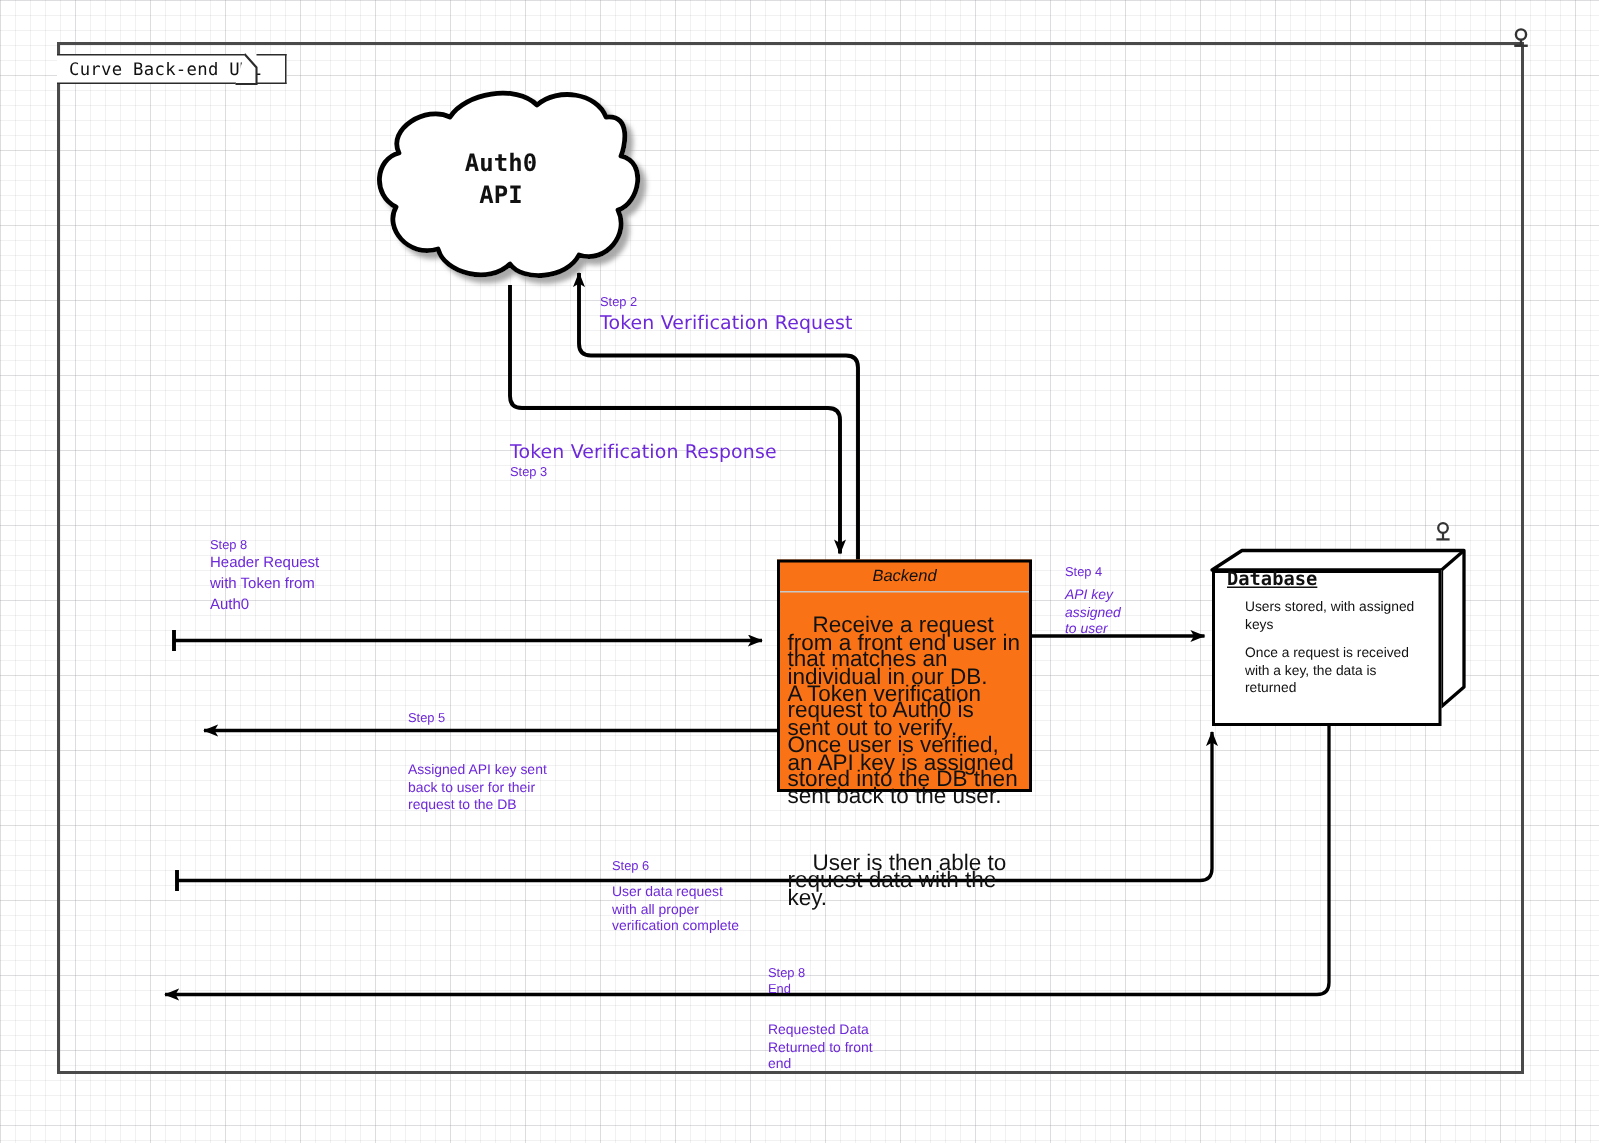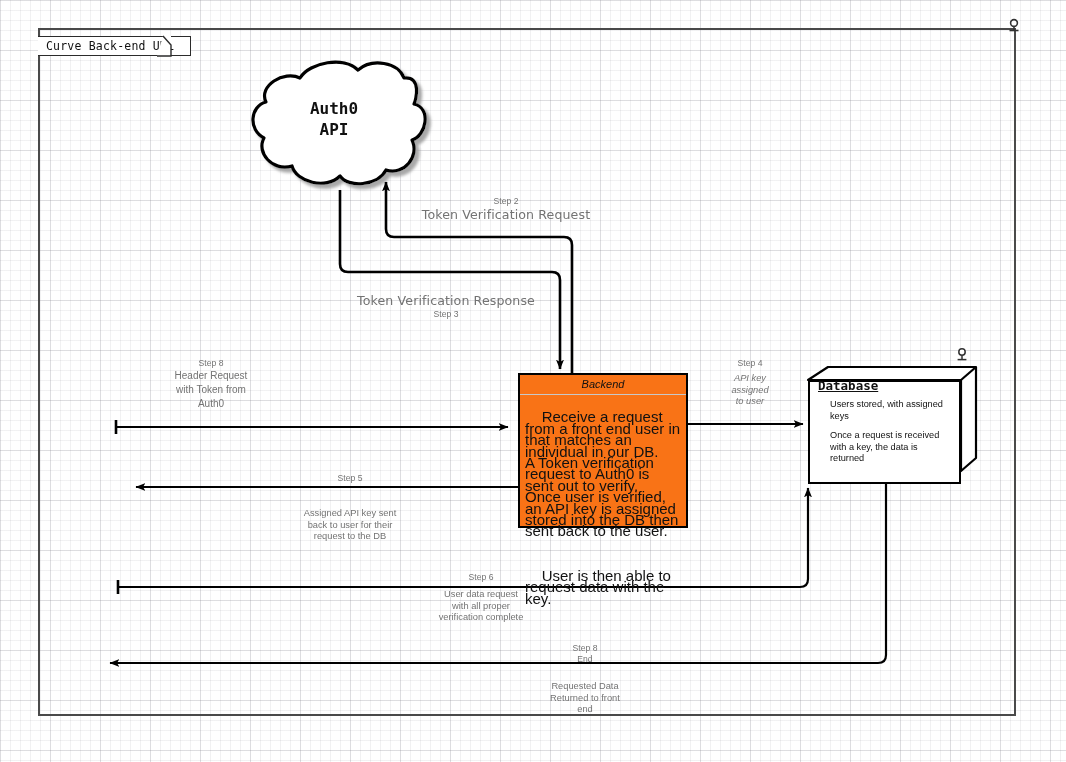--- a/index.html
+++ b/index.html
@@ -68,21 +68,21 @@
     font-size:12.5px;font-weight:bold;color:#111;
     text-decoration:underline;
   }
   .db-text{
     position:absolute;left:22px;top:32px;width:122px;
     font-size:9.2px;line-height:11.5px;color:#111;
   }
   .db-text .gap{display:block;height:8px;}
 
   
-  .lbl{position:absolute;text-align:center;color:#737373;}
+  .lbl{position:absolute;text-align:left;color:#6d28d9;}
   .lbl .step{font-size:8.6px;line-height:11px;display:block;}
   .lbl .big{font-size:10px;line-height:14px;display:block;}
   .lbl .med{font-size:9.3px;line-height:11.6px;display:block;}
   .lbl .hand{
     font-family:"DejaVu Sans", sans-serif;
     font-size:12.6px;line-height:16px;display:block;letter-spacing:0.1px;
   }
 </style>
 </head>
 <body>
@@ -204,21 +204,21 @@
 <div class="lbl" style="left:400px;top:196px;width:212px;">
   <span class="step">Step 2</span>
   <span class="hand">Token Verification Request</span>
 </div>
 
 <div class="lbl" style="left:340px;top:293px;width:212px;">
   <span class="hand">Token Verification Response</span>
   <span class="step">Step 3</span>
 </div>
 
-<div class="lbl" style="left:710px;top:358px;width:80px;">
+<div class="lbl" style="left:710px;top:376px;width:80px;">
   <span class="step">Step 4</span>
   <span class="med" style="white-space:pre-line;display:block;margin-top:4px;font-style:italic;">API key
 assigned
 to user</span>
 </div>
 
 <div class="lbl" style="left:272px;top:473px;width:156px;">
   <span class="step">Step 5</span>
   <span class="med" style="white-space:pre-line;display:block;margin-top:24px;">Assigned API key sent
 back to user for their

